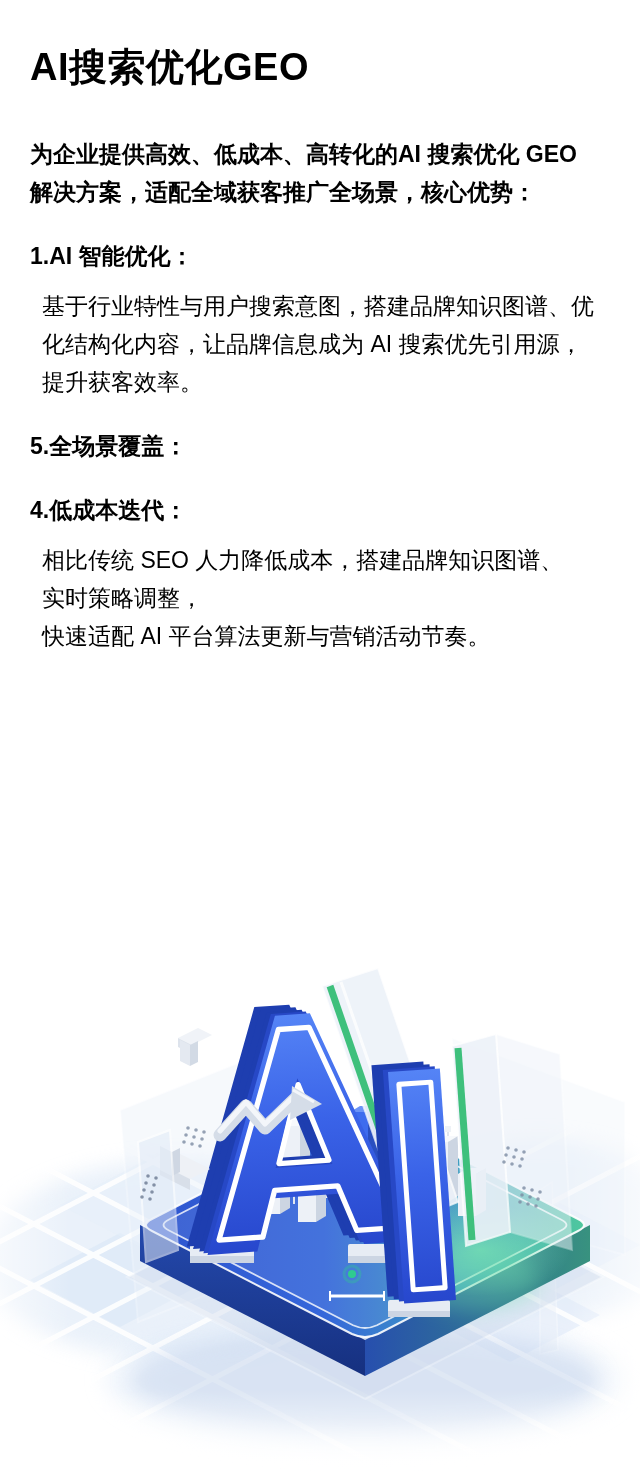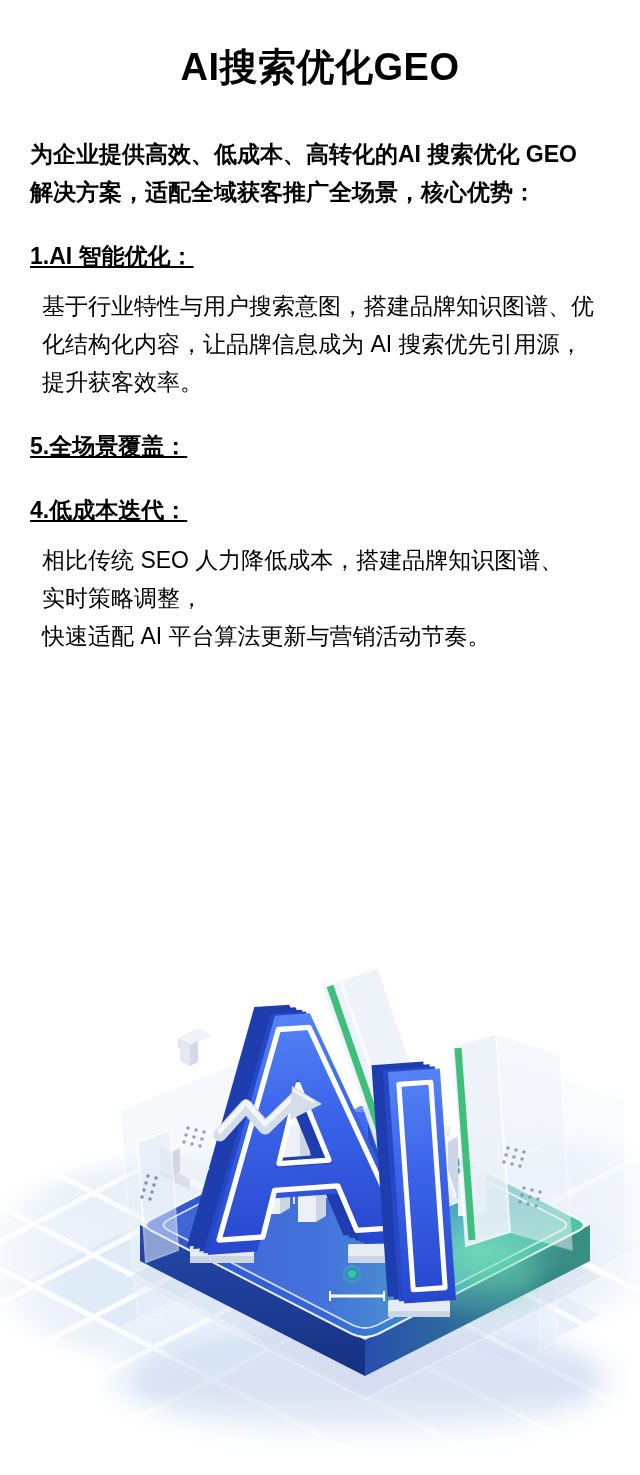--- a/index.html
+++ b/index.html
@@ -10,37 +10,35 @@
     background:#ffffff;
     color:#000000;
     font-family:"Liberation Sans","DejaVu Sans",sans-serif;
   }
   .content{padding:0 30px;}
   .doc-title{
     margin:44px 0 0 0;
     font-size:38px;
     line-height:46px;
     font-weight:700;
-    text-align:center;
     letter-spacing:0.5px;
   }
   .intro{
     margin:45px 0 0 0;
     font-size:23px;
     line-height:38px;
     font-weight:700;
     white-space:pre-wrap;
   }
   .sec{margin:26px 0 0 0;}
   .sec-heading{
     margin:0;
     font-size:23px;
     line-height:38px;
     font-weight:700;
-    text-decoration:underline;
   }
   .sec-body{
     margin:12px;
     font-size:23px;
     line-height:38px;
     font-weight:400;
     white-space:pre-wrap;
   }
   .illustration{
     position:absolute;

